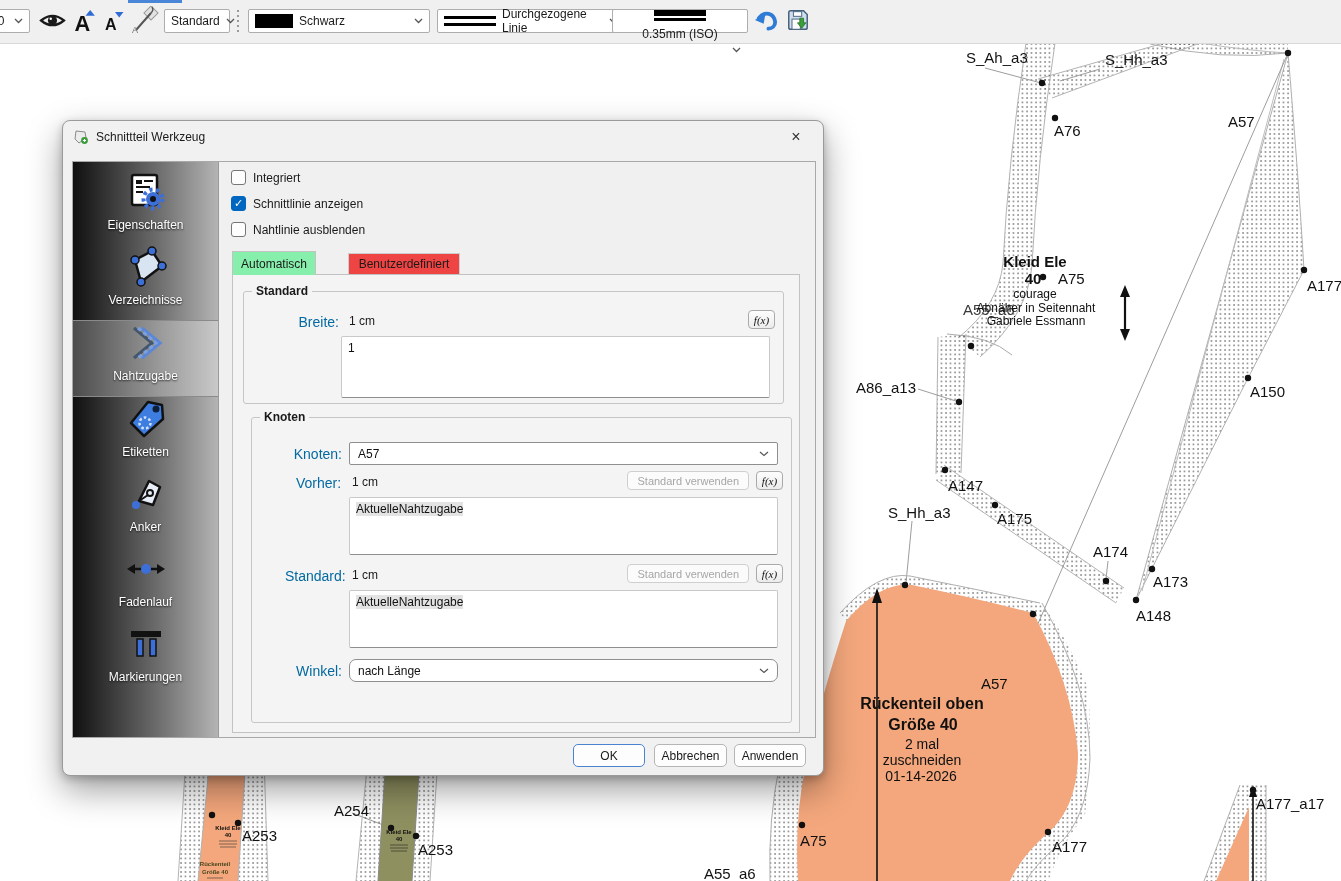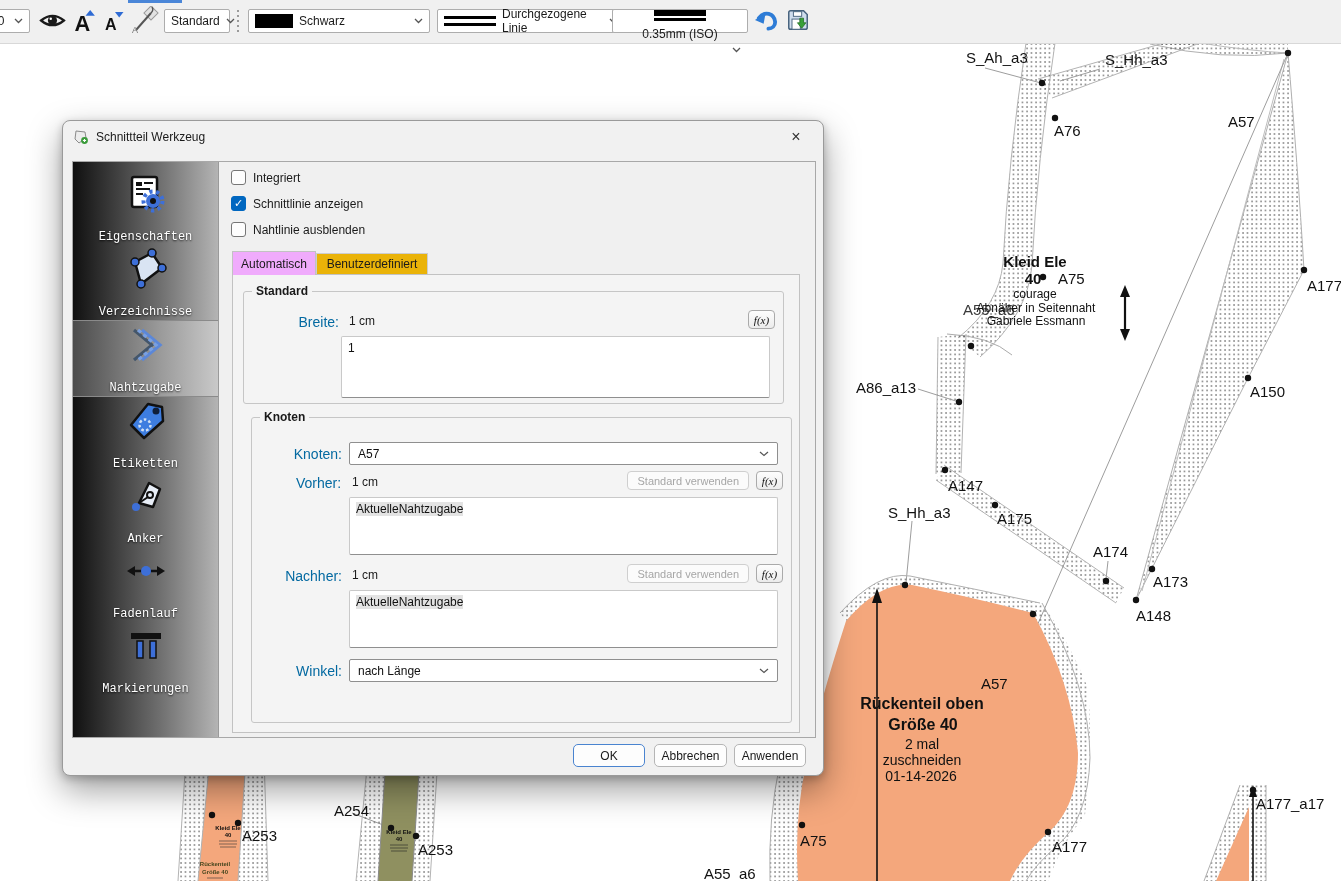--- a/index.html
+++ b/index.html
@@ -31,35 +31,35 @@
   .titlebar{position:absolute;left:0;top:0;right:0;height:31px;display:flex;align-items:center;padding-left:10px;}
   .titlebar .ticon{width:16px;height:16px;margin-right:7px;}
   .titlebar .ttext{font-size:12px;color:#1a1a1a;}
   .close-btn{position:absolute;right:10px;top:4px;width:34px;height:23px;display:flex;align-items:center;
              justify-content:center;font-size:16px;color:#333;cursor:default;}
   .dlg-inner{position:absolute;left:9px;top:40px;width:744px;height:577px;border:1px solid #a8a8a8;
              display:flex;box-sizing:border-box;background:#f0f0f0;}
   
   .sidebar{width:146px;flex:0 0 auto;background:linear-gradient(90deg,#101010 0%,#6f6f6f 60%,#b4b4b4 100%);
            border-right:1px solid #9a9a9a;display:flex;flex-direction:column;padding-top:8px;box-sizing:border-box;}
-  .side-item{height:75px;display:flex;flex-direction:column;align-items:center;justify-content:center;gap:14px;cursor:default;font-family:Liberation Mono, monospace;}
+  .side-item{height:75px;display:flex;flex-direction:column;align-items:center;gap:4px;cursor:default;}
   .side-item svg{width:44px;height:44px;}
   .side-item .slabel{font-size:12px;color:#fff;text-shadow:0 1px 2px rgba(0,0,0,.8);}
   .side-item.selected{background:linear-gradient(90deg,#4c4c4c 0%,#9a9a9a 60%,#c9c9c9 100%);
                       border-top:1px solid #8a8a8a;border-bottom:1px solid #8a8a8a;}
   
   .content{position:relative;flex:1;background:#f0f0f0;}
   .cb-row{position:absolute;left:12px;display:flex;align-items:center;gap:7px;font-size:12px;color:#1a1a1a;}
   .cb{width:15px;height:15px;border:1px solid #767676;border-radius:3px;background:#fdfdfd;box-sizing:border-box;
       display:flex;align-items:center;justify-content:center;}
   .cb.checked{background:#0067c0;border-color:#0067c0;color:#fff;font-size:11px;line-height:1;}
   .tab{position:absolute;box-sizing:border-box;font-size:12px;color:#1a1a1a;display:flex;align-items:center;
        justify-content:center;}
-  .tab.active{background:#f0abfc;border:1px solid #c2c2c2;border-bottom:none;z-index:2;}
-  .tab.inactive{background:#eab308;border:1px solid #cdcdcd;}
+  .tab.active{background:#86efac;border:1px solid #c2c2c2;border-bottom:none;z-index:2;}
+  .tab.inactive{background:#ef4444;border:1px solid #cdcdcd;margin-left:32px;}
   .tabpanel{position:absolute;left:13px;top:112px;width:568px;height:459px;border:1px solid #c2c2c2;
             background:#f4f4f4;box-sizing:border-box;z-index:1;}
   .group{position:absolute;border:1px solid #c6c6c6;border-radius:3px;box-sizing:border-box;}
   .legend{position:absolute;left:8px;top:-8px;background:#f4f4f4;padding:0 4px;font-size:12px;font-weight:bold;color:#1a1a1a;}
   .flabel{position:absolute;font-size:14px;color:#0369a1;text-align:right;}
   .fvalue{position:absolute;font-size:12px;color:#1a1a1a;}
   .textarea{position:absolute;background:#fff;border:1px solid #c9c9c9;border-bottom-color:#8f8f8f;border-radius:2px;
             font-size:12px;color:#111;padding:4px 6px;box-sizing:border-box;}
   .hl{background:#e3e3e3;}
   .combo{position:absolute;height:23px;background:#fff;border:1px solid #8f8f8f;border-radius:2px;box-sizing:border-box;
@@ -498,34 +498,34 @@
           <span class="use-default" style="right:42px;top:53px;">
               <span>Standard verwenden</span>
             </span>
           <span class="fx-btn" style="right:8px;top:53px;">
               <span>f(x)</span>
             </span>
           <div class="textarea" style="left:97px;top:79px;width:429px;height:58px;">
             <span class="hl">AktuelleNahtzugabe</span>
           </div>
 
-          <span class="flabel" style="left:33px;top:150px;width:57px;">Nachher:</span>
+          <span class="flabel" style="left:33px;top:150px;width:57px;">Standard:</span>
           <span class="fvalue" style="left:100px;top:150px;">1 cm</span>
           <span class="use-default" style="right:42px;top:146px;">
               <span>Standard verwenden</span>
             </span>
           <span class="fx-btn" style="right:8px;top:146px;">
               <span>f(x)</span>
             </span>
           <div class="textarea" style="left:97px;top:172px;width:429px;height:58px;">
             <span class="hl">AktuelleNahtzugabe</span>
           </div>
 
           <span class="flabel" style="left:40px;top:245px;width:50px;">Winkel:</span>
-          <div class="combo" style="left:97px;top:241px;width:429px;">
+          <div class="combo" style="left:97px;top:241px;width:429px;border-radius:7px;">
             <span>nach Länge</span>
             <span class="chev">
                 <svg width="10" height="6">
                   <polyline points="1,1 5,4.5 9,1" fill="none" stroke="#555" stroke-width="1.2"></polyline>
                 </svg>
               </span>
           </div>
         </div>
       </div>
     </div>

